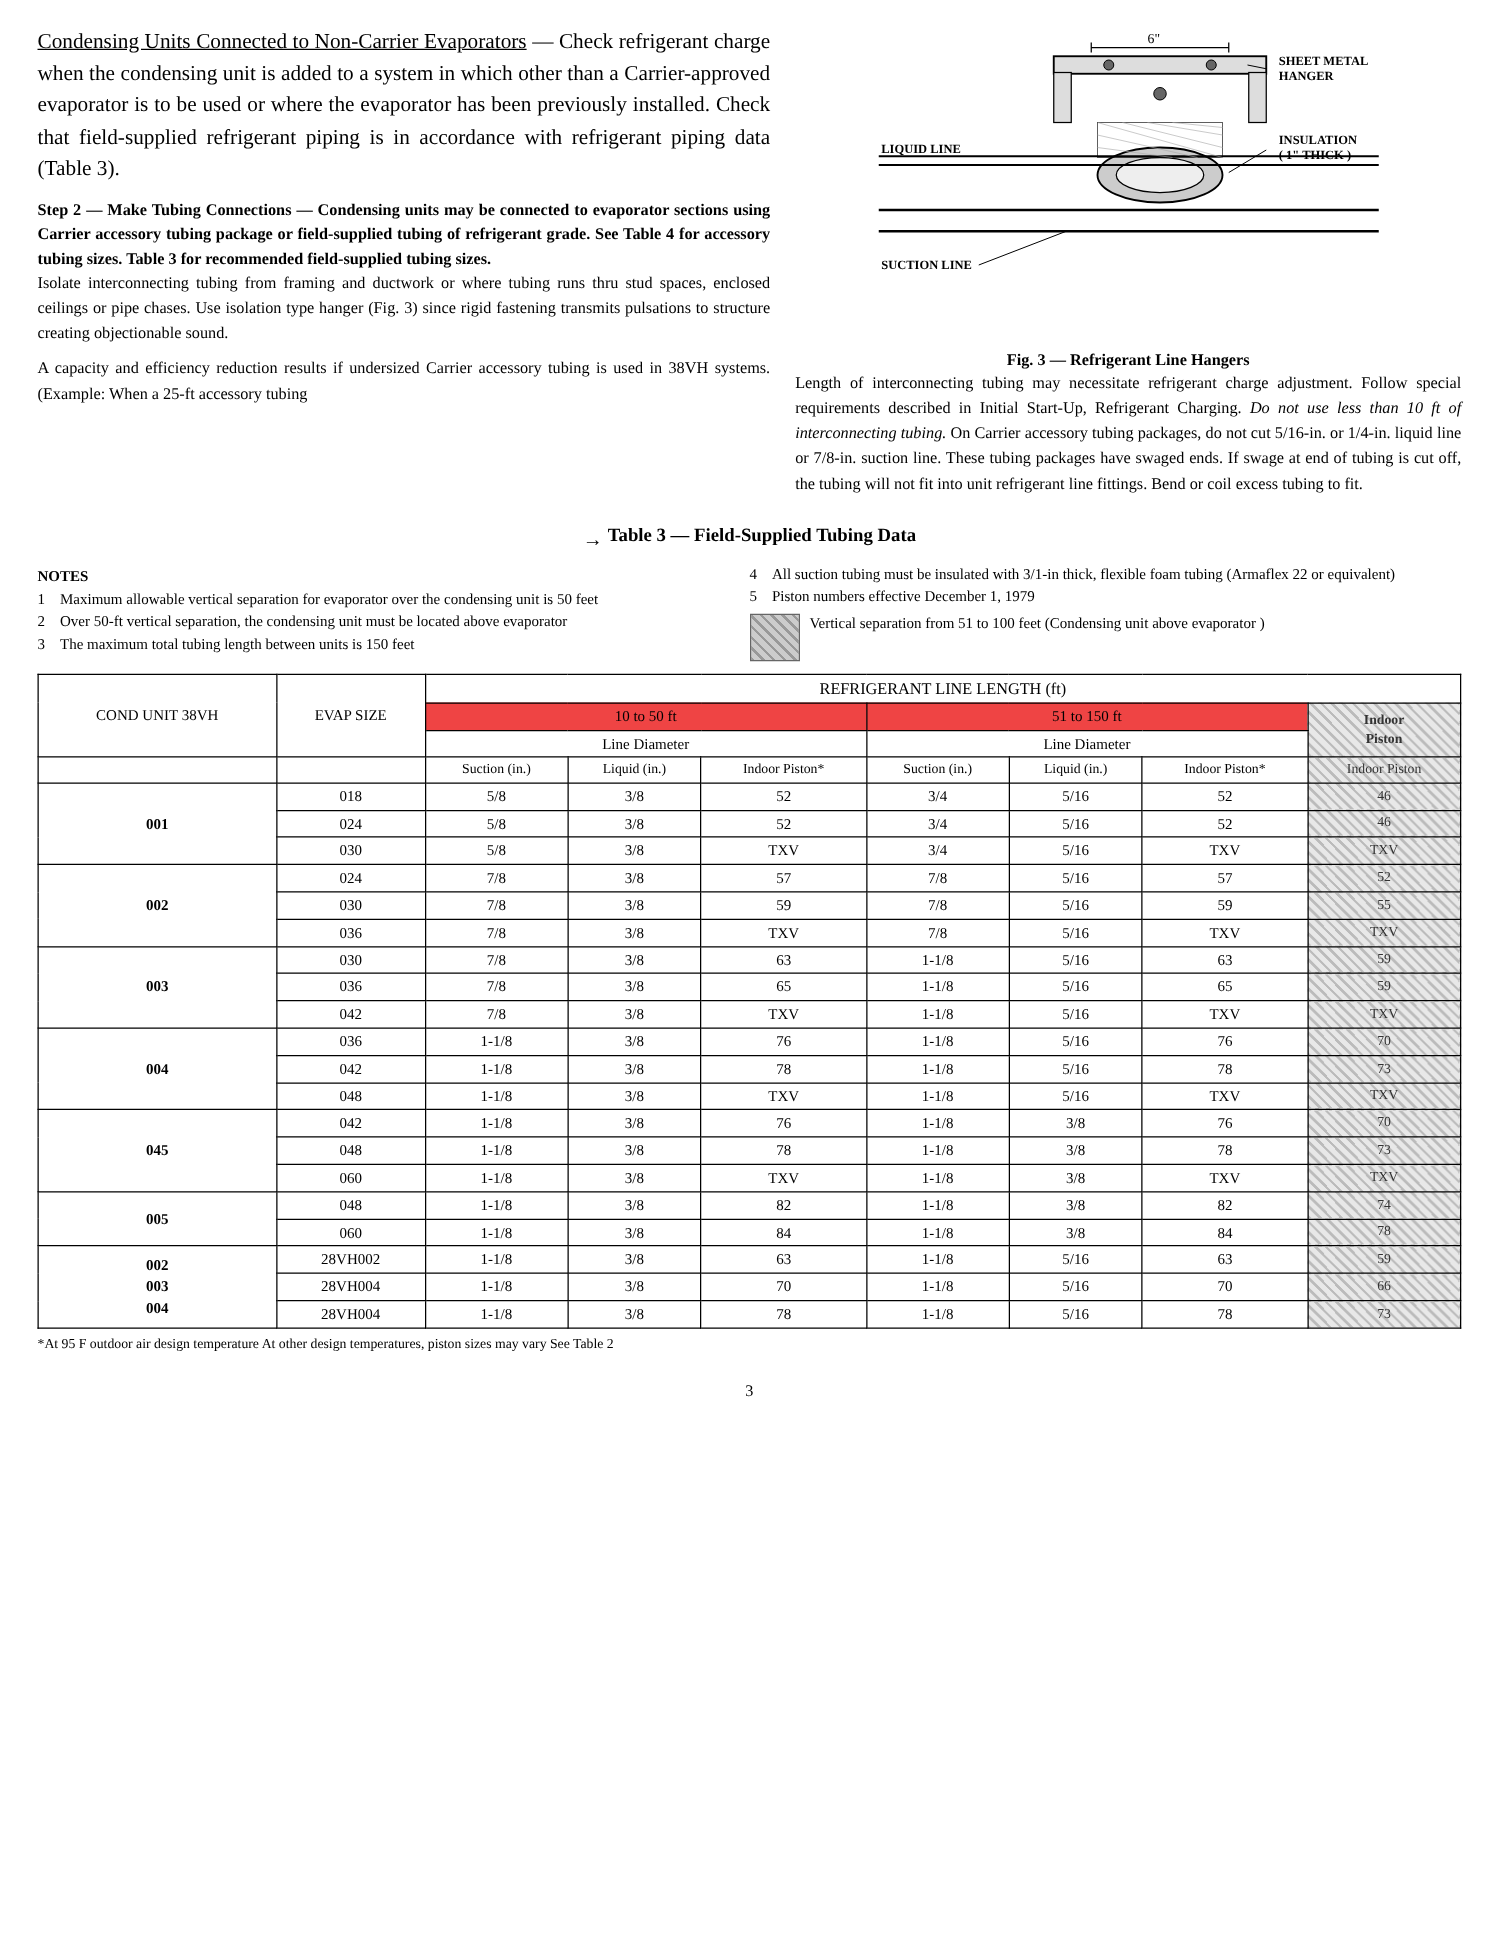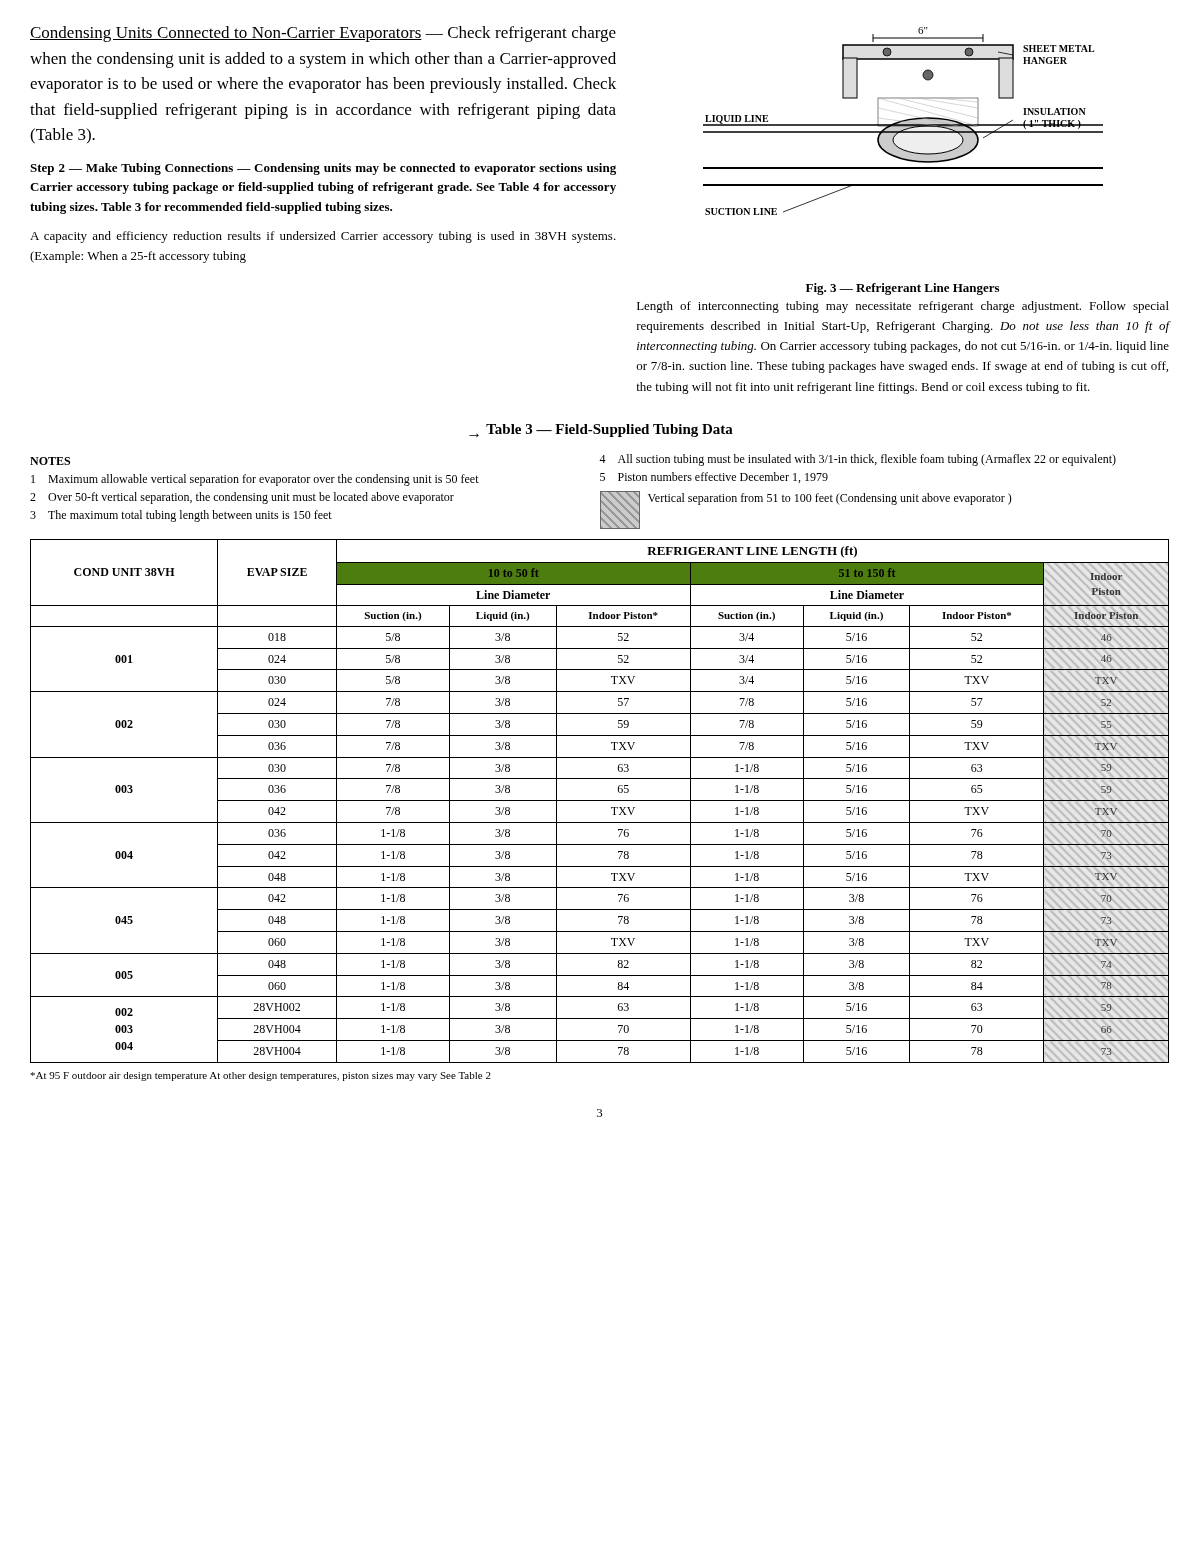--- a/index.html
+++ b/index.html
@@ -38,21 +38,20 @@
       margin-bottom: 10px;
     }
     .intro-text a, .intro-text u {
       text-decoration: underline;
     }
     .step-heading {
       font-size: 13px;
       font-weight: bold;
       line-height: 1.5;
       text-align: justify;
-      margin-bottom: 10px;
     }
     .warning-box {
       background: #888;
       border: 3px solid #555;
       padding: 12px 14px;
       margin: 10px 0;
       color: #000;
       font-size: 13px;
       font-weight: bold;
       text-align: center;
@@ -164,29 +163,29 @@
       margin-top: 4px;
     }
     .data-table th, .data-table td {
       border: 1px solid #000;
       padding: 2px 4px;
       text-align: center;
       vertical-align: middle;
       line-height: 1.4;
     }
     .data-table th {
-      font-weight: bold;
+      font-weight: normal;
     }
     .header-refrigerant {
       background: #fff;
       font-weight: bold;
       font-size: 13px;
     }
     .header-range {
-      background: #4d7c0f;
+      background: #ef4444;
       font-weight: bold;
       border-bottom: 1px solid #000;
     }
     .header-linediameter {
       background: #fff;
       font-weight: bold;
       font-size: 12px;
     }
     .header-sub {
       background: #fff;
@@ -228,20 +227,21 @@
     <div class="left-col">
       <p class="intro-text">
         <u>Condensing Units Connected to Non-Carrier Evaporators</u> — Check refrigerant charge when the condensing unit is added to a system in which other than a Carrier-approved evaporator is to be used or where the evaporator has been previously installed. Check that field-supplied refrigerant piping is in accordance with refrigerant piping data (Table 3).
       </p>
 
       <p class="step-heading">
         <strong>Step 2 — Make Tubing Connections</strong> — Condensing units may be connected to evaporator sections using Carrier accessory tubing package or field-supplied tubing of refrigerant grade. See Table 4 for accessory tubing sizes. Table 3 for recommended field-supplied tubing sizes.
       </p>
 
 
+      <p class="body-text">Isolate interconnecting tubing from framing and ductwork or where tubing runs thru stud spaces, enclosed ceilings or pipe chases. Use isolation type hanger (Fig. 3) since rigid fastening transmits pulsations to structure creating objectionable sound.</p>
       <p class="body-text">A capacity and efficiency reduction results if undersized Carrier accessory tubing is used in 38VH systems. (Example: When a 25-ft accessory tubing</p>
     </div>
 
     <div class="right-col">
 
       <div class="figure-container">
         <div class="figure-svg-wrap">
           <svg width="420" height="240" viewBox="0 0 420 240" xmlns="http://www.w3.org/2000/svg">
 
             <line x1="180" y1="18" x2="290" y2="18" stroke="#000" stroke-width="1"></line>

